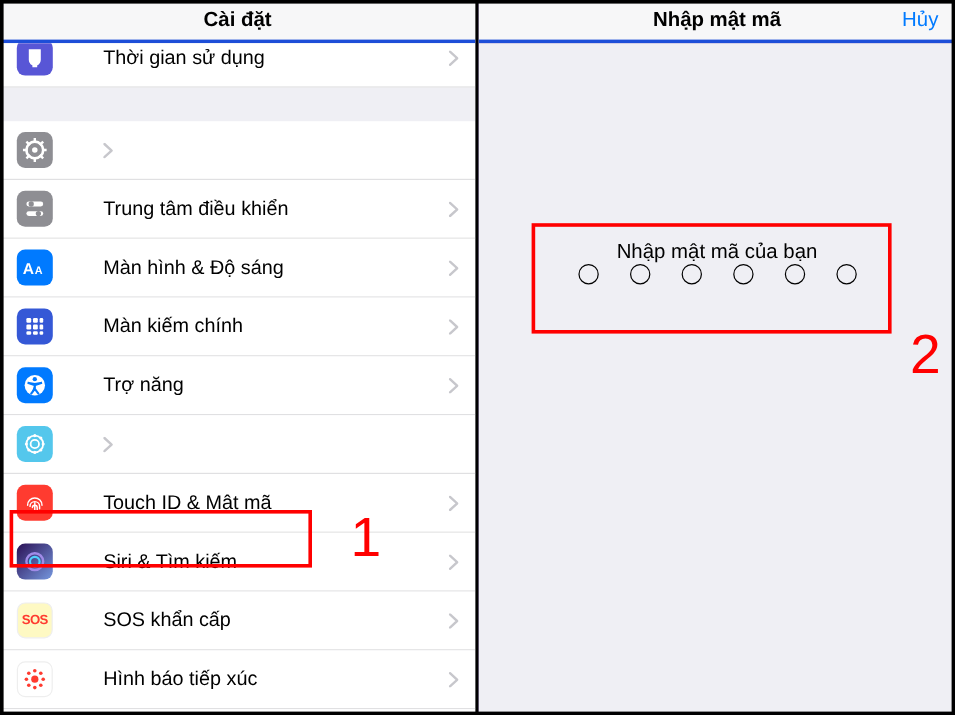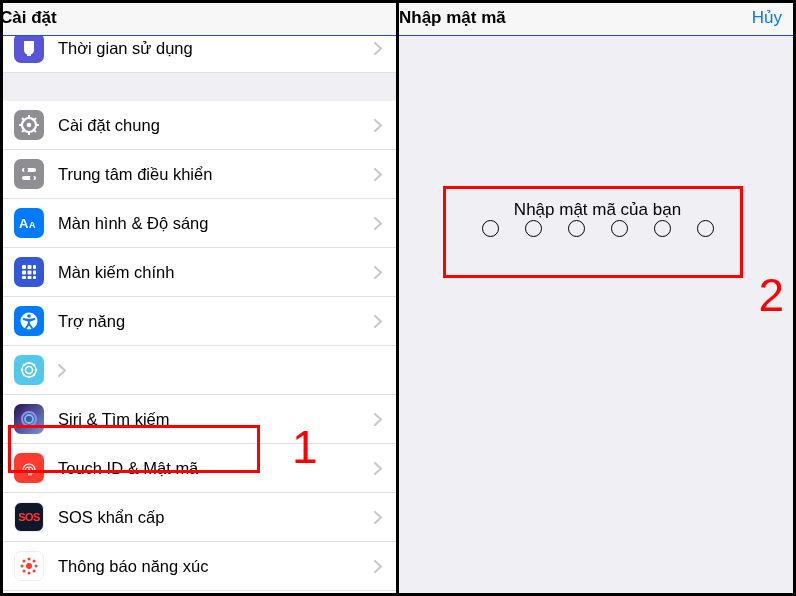--- a/index.html
+++ b/index.html
@@ -28,24 +28,25 @@
     height: 100%;
     position: relative;
   }
   .panel-left { width: 399px; border-right: 3px solid #000; }
   .panel-right { width: 394px; flex:1; background:#4c1d95; }
 
   
   .header {
     height: 36px;
     background: #f7f7f8;
-    border-bottom: 1px solid #1d4ed8;
+    border-bottom: 3px solid #1d4ed8;
     position: relative;
     display: flex;
     align-items: center;
+    justify-content: center;
   }
   .header-title {
     font-size: 17px;
     font-weight: 600;
     color: #000;
   }
   .header-right-btn {
     position: absolute;
     right: 14px;
     top: 50%;
@@ -62,20 +63,21 @@
     overflow: hidden;
   }
   .row {
     height: 49px;
     background: #fff;
     display: flex;
     align-items: center;
     padding-left: 14px;
     position: relative;
     border-bottom: 1px solid #e0e0e2;
+    gap: 28px;
   }
   .row .icon-wrap {
     width: 30px;
     height: 30px;
     border-radius: 7px;
     margin-right: 14px;
     display: flex;
     align-items: center;
     justify-content: center;
     flex-shrink: 0;
@@ -187,21 +189,20 @@
                 <line x1="10" y1="16" x2="10" y2="20"></line>
                 <line x1="0" y1="10" x2="4" y2="10"></line>
                 <line x1="16" y1="10" x2="20" y2="10"></line>
                 <line x1="3" y1="3" x2="6" y2="6"></line>
                 <line x1="14" y1="14" x2="17" y2="17"></line>
                 <line x1="17" y1="3" x2="14" y2="6"></line>
                 <line x1="6" y1="14" x2="3" y2="17"></line>
               </g>
             </svg>
         </div>
-        <span class="label">Cài đặt chung</span>
         <span class="chevron">
             <svg viewBox="0 0 8 13">
               <path d="M1 1 L7 6.5 L1 12" stroke="#c7c7cc" stroke-width="2" fill="none" stroke-linecap="round"></path>
             </svg>
           </span>
       </div>
 
       <div class="row">
         <div class="icon-wrap" style="background:#8e8e93">
           <svg width="20" height="20" viewBox="0 0 20 20">
@@ -292,55 +293,55 @@
             </svg>
         </div>
         <span class="chevron">
             <svg viewBox="0 0 8 13">
               <path d="M1 1 L7 6.5 L1 12" stroke="#c7c7cc" stroke-width="2" fill="none" stroke-linecap="round"></path>
             </svg>
           </span>
       </div>
 
       <div class="row">
-        <div class="icon-wrap" style="background:linear-gradient(135deg,#2b1055,#7597de)">
-          <svg width="20" height="20" viewBox="0 0 20 20">
-              <circle cx="10" cy="10" r="7" fill="none" stroke="#a08be8" stroke-width="2"></circle>
-              <circle cx="10" cy="10" r="4" fill="none" stroke="#4fd1ff" stroke-width="1.8"></circle>
-            </svg>
-        </div>
-        <span class="label">Siri &amp; Tìm kiếm</span>
-        <span class="chevron">
-            <svg viewBox="0 0 8 13">
-              <path d="M1 1 L7 6.5 L1 12" stroke="#c7c7cc" stroke-width="2" fill="none" stroke-linecap="round"></path>
-            </svg>
-          </span>
-      </div>
-
-      <div class="row">
         <div class="icon-wrap" style="background:#ff3b30">
           <svg width="20" height="20" viewBox="0 0 20 20">
               <g fill="none" stroke="#fff" stroke-width="1.2" stroke-linecap="round">
                 <path d="M4 12 a6 6 0 0 1 12 0"></path>
                 <path d="M6 13 a4 4 0 0 1 8 0 v2"></path>
                 <path d="M8 14 a2 2 0 0 1 4 0 v3"></path>
                 <path d="M10 10 v7"></path>
               </g>
             </svg>
         </div>
         <span class="label">Touch ID &amp; Mật mã</span>
         <span class="chevron">
             <svg viewBox="0 0 8 13">
               <path d="M1 1 L7 6.5 L1 12" stroke="#c7c7cc" stroke-width="2" fill="none" stroke-linecap="round"></path>
             </svg>
           </span>
       </div>
 
       <div class="row">
-        <div class="icon-wrap" style="background:#0f172a;border:1px solid #eee">
+        <div class="icon-wrap" style="background:linear-gradient(135deg,#2b1055,#7597de)">
+          <svg width="20" height="20" viewBox="0 0 20 20">
+              <circle cx="10" cy="10" r="7" fill="none" stroke="#a08be8" stroke-width="2"></circle>
+              <circle cx="10" cy="10" r="4" fill="none" stroke="#4fd1ff" stroke-width="1.8"></circle>
+            </svg>
+        </div>
+        <span class="label">Siri &amp; Tìm kiếm</span>
+        <span class="chevron">
+            <svg viewBox="0 0 8 13">
+              <path d="M1 1 L7 6.5 L1 12" stroke="#c7c7cc" stroke-width="2" fill="none" stroke-linecap="round"></path>
+            </svg>
+          </span>
+      </div>
+
+      <div class="row">
+        <div class="icon-wrap" style="background:#fef9c3;border:1px solid #eee">
           <span style="color:#ff3b30;font-size:11px;font-weight:800;letter-spacing:-0.5px">SOS</span>
         </div>
         <span class="label">SOS khẩn cấp</span>
         <span class="chevron">
             <svg viewBox="0 0 8 13">
               <path d="M1 1 L7 6.5 L1 12" stroke="#c7c7cc" stroke-width="2" fill="none" stroke-linecap="round"></path>
             </svg>
           </span>
       </div>
 
@@ -353,21 +354,21 @@
                 <circle cx="10" cy="17" r="1.5"></circle>
                 <circle cx="3" cy="10" r="1.5"></circle>
                 <circle cx="17" cy="10" r="1.5"></circle>
                 <circle cx="5" cy="5" r="1.5"></circle>
                 <circle cx="15" cy="5" r="1.5"></circle>
                 <circle cx="5" cy="15" r="1.5"></circle>
                 <circle cx="15" cy="15" r="1.5"></circle>
               </g>
             </svg>
         </div>
-        <span class="label">Thông báo năng xúc</span>
+        <span class="label">Hình báo tiếp xúc</span>
         <span class="chevron">
             <svg viewBox="0 0 8 13">
               <path d="M1 1 L7 6.5 L1 12" stroke="#c7c7cc" stroke-width="2" fill="none" stroke-linecap="round"></path>
             </svg>
           </span>
       </div>
 
       <div class="row partial-bottom-row">
 
         <span class="label"></span>

